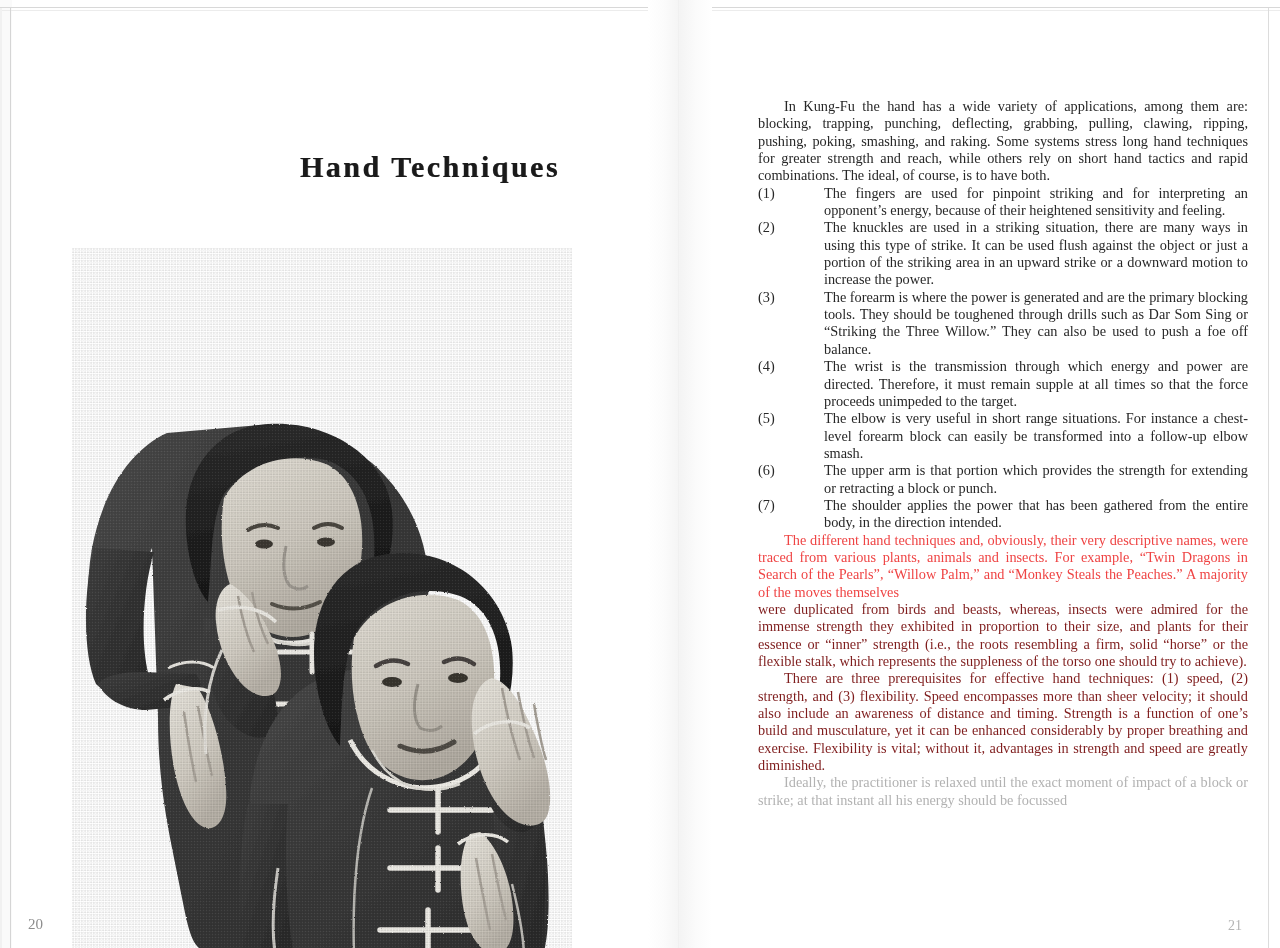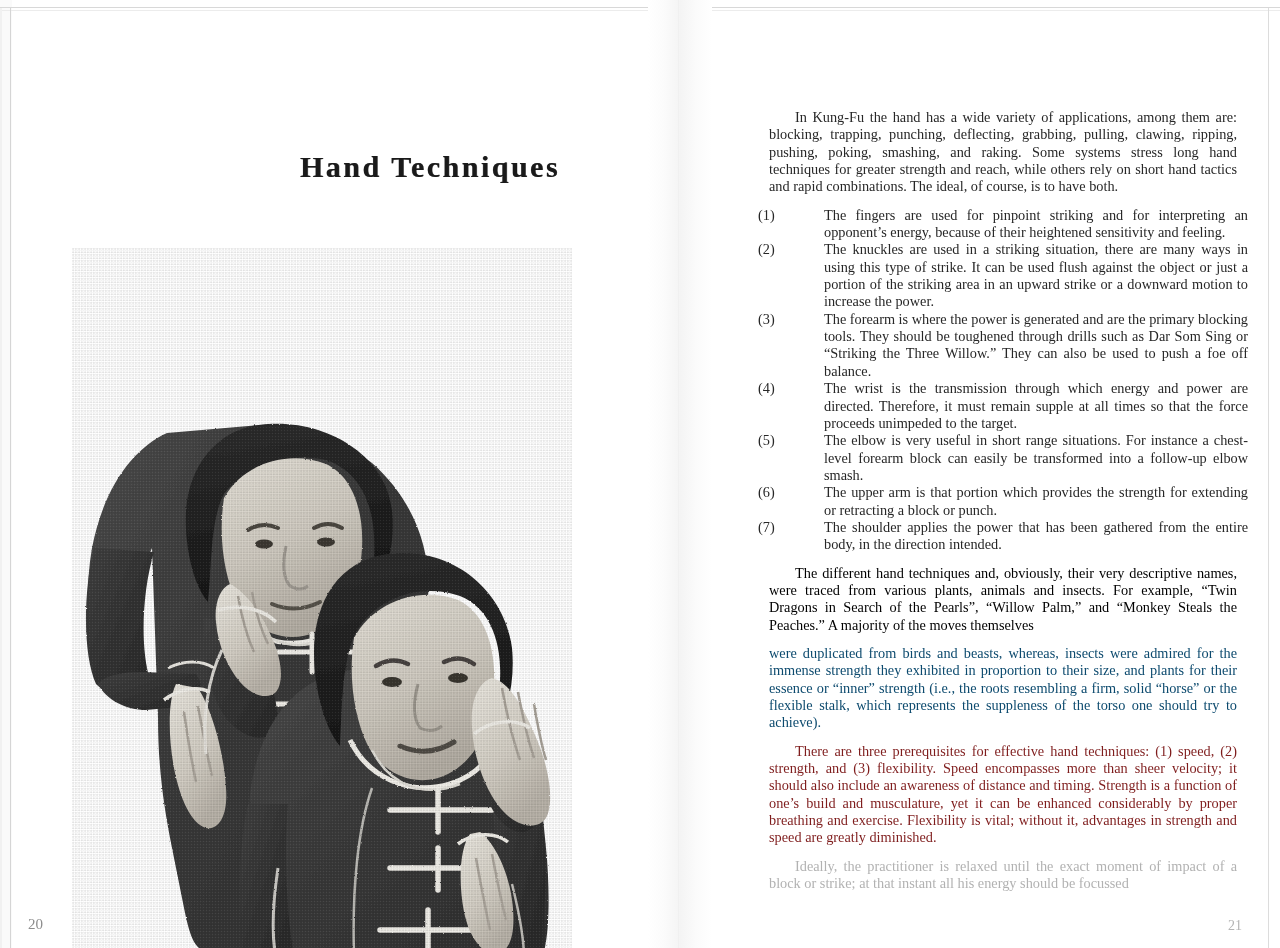--- a/index.html
+++ b/index.html
@@ -47,29 +47,29 @@
   .grain{position:absolute;left:0;top:0;width:100%;height:100%;
     pointer-events:none;
     background-image:
       repeating-linear-gradient(0deg,rgba(255,255,255,0.05) 0px,rgba(255,255,255,0.05) 1px,rgba(0,0,0,0.05) 1px,rgba(0,0,0,0.05) 2px),
       repeating-linear-gradient(90deg,rgba(255,255,255,0.04) 0px,rgba(255,255,255,0.04) 1px,rgba(0,0,0,0.04) 1px,rgba(0,0,0,0.04) 2px);
     mix-blend-mode:multiply;opacity:0.55;}
 
   
   .page-right{position:absolute;left:758px;top:98px;width:490px;}
   .col{font-size:14.3px;line-height:17.35px;color:#272727;text-align:justify;}
-  .col p{margin:11px;}
+  .col p{margin:0;}
   .p-indent{text-indent:26px;}
   .numlist{margin:0;padding:0;list-style:none;}
   .numlist li{display:flex;align-items:flex-start;}
   .num{flex:0 0 46px;}
   .txt{flex:1 1 auto;text-align:justify;margin-left:20px;}
   
-  .fade1{color:#000000;}
-  .fade2{color:#0c4a6e;}
+  .fade1{color:#ef4444;}
+  .fade2{color:#7f1d1d;}
   .fade4{color:#7f1d1d;}
   .fade6{color:#b2b2b2;}
   .blurlite{filter:blur(0.25px);}
   .blurmid{filter:blur(0.45px);}
   .blurmore{filter:blur(0.7px);}
 </style>
 </head>
 <body>
 
 <div class="spread">

